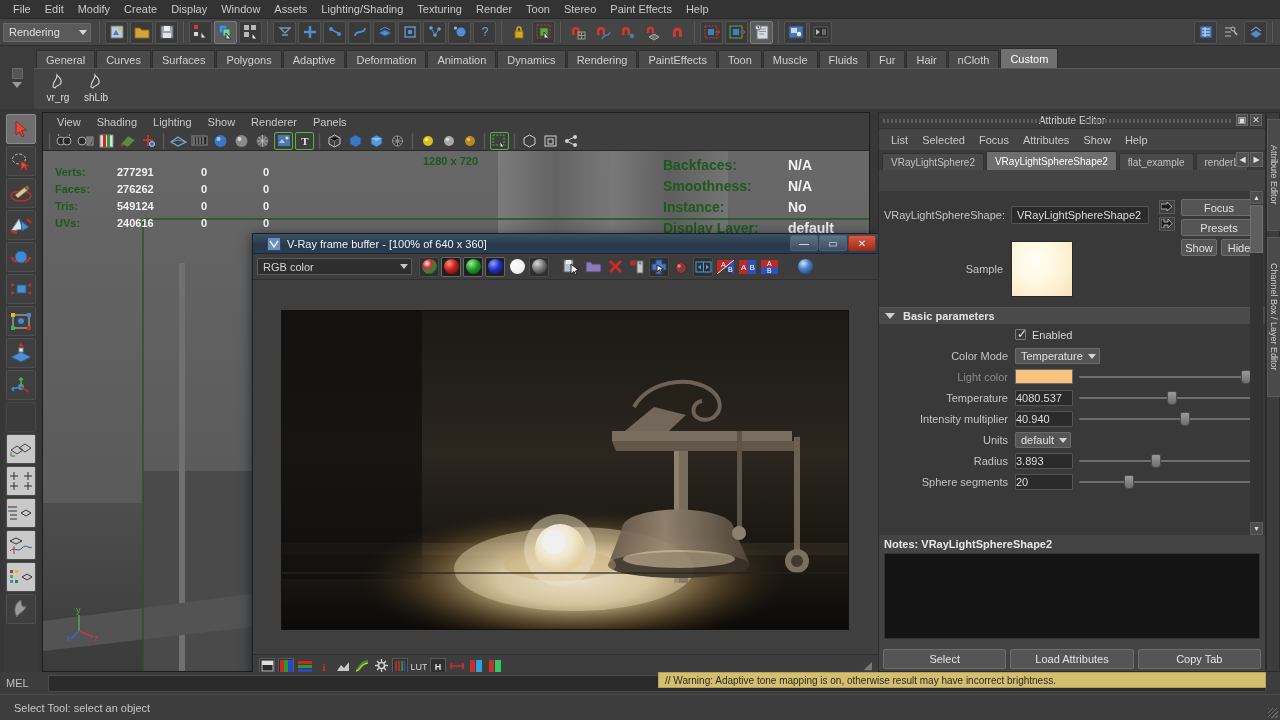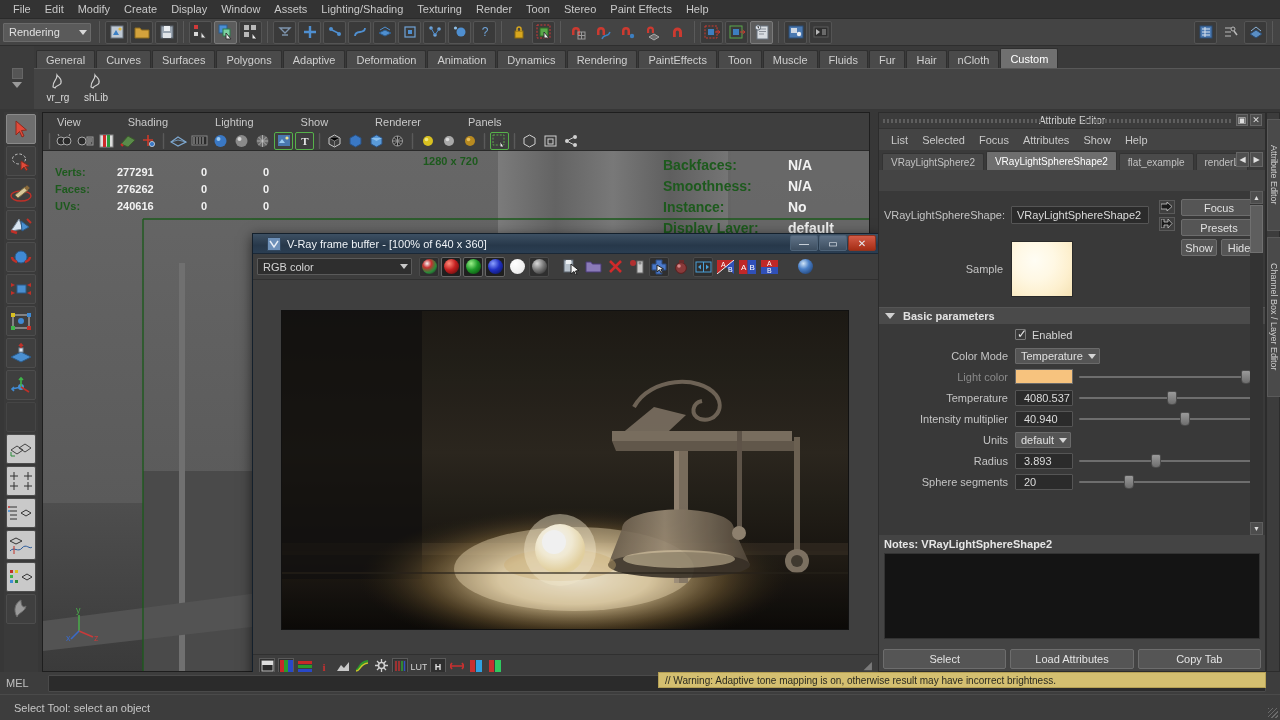--- a/index.html
+++ b/index.html
@@ -97,21 +97,20 @@
   .tool.lite { background:#c9c9c9; }
 
   
   #viewpanel {
     position:absolute; left:42px; top:112px; width:828px; height:560px;
     background:#2b2b2b; border:1px solid #1e1e1e;
   }
   #vp-menu {
     height:18px; background:#3e3e3e; display:flex; align-items:center;
     padding-left:6px;
-    gap:31px;
   }
   #vp-menu .vmi { padding:1px 8px; font-size:11px; color:#c9c9c9; }
   #vp-icons {
     height:20px; background:#3e3e3e; display:flex; align-items:center;
     padding-left:2px; border-bottom:1px solid #2a2a2a;
   }
   #vp-icons .vi {
     width:19px; height:18px; margin:0 1px; border-radius:2px;
     display:flex;align-items:center;justify-content:center;
   }
@@ -248,21 +247,21 @@
   .section-hdr{height:17px;background:#4a4a4a;display:flex;align-items:center;
     padding-left:6px;margin-top:10px;border-top:1px solid #555;}
   .section-hdr .tri{border-left:5px solid transparent;border-right:5px solid transparent;
     border-top:6px solid #d0d0d0;margin-right:8px;}
   .section-hdr .stxt{font-size:11px;font-weight:bold;color:#e2e2e2;}
   .prow{height:21px;display:flex;align-items:center;}
   .prow .plab{width:136px;text-align:right;font-size:11px;color:#c4c4c4;padding-right:7px;}
   .prow .plab.dim{color:#8a8a8a;}
   .pfield{width:58px;height:16px;background:#2b2b2b;border:1px solid #555;
     font-size:11px;color:#dcdcdc;display:flex;align-items:center;
-    padding-left:8px;border-radius:1px;}
+    padding-left:0;border-radius:1px;}
   .pcombo{height:16px;background:#555;border:1px solid #6a6a6a;font-size:11px;
     color:#e0e0e0;display:flex;align-items:center;padding-left:5px;
     padding-right:16px;position:relative;border-radius:1px;}
   .pcombo .arr{position:absolute;right:3px;top:5px;
     border-left:4px solid transparent;border-right:4px solid transparent;
     border-top:5px solid #d5d5d5;}
   .slider{flex:1;height:16px;position:relative;margin-left:6px;margin-right:14px;}
   .slider .trk{position:absolute;left:0;right:0;top:7px;height:2px;
     background:#6e6e6e;border-radius:1px;}
   .slider .hnd{position:absolute;top:1px;width:10px;height:14px;
@@ -900,20 +899,26 @@
           <tbody id="stats-left-body">
             <tr>
               <td class="l">Verts:</td>
               <td class="a">277291</td>
               <td class="b">0</td>
               <td class="b">0</td>
             </tr>
             <tr>
               <td class="l">Faces:</td>
               <td class="a">276262</td>
+              <td class="b">0</td>
+              <td class="b">0</td>
+            </tr>
+            <tr>
+              <td class="l">Tris:</td>
+              <td class="a">549124</td>
               <td class="b">0</td>
               <td class="b">0</td>
             </tr>
             <tr>
               <td class="l">UVs:</td>
               <td class="a">240616</td>
               <td class="b">0</td>
               <td class="b">0</td>
             </tr>
           </tbody>

